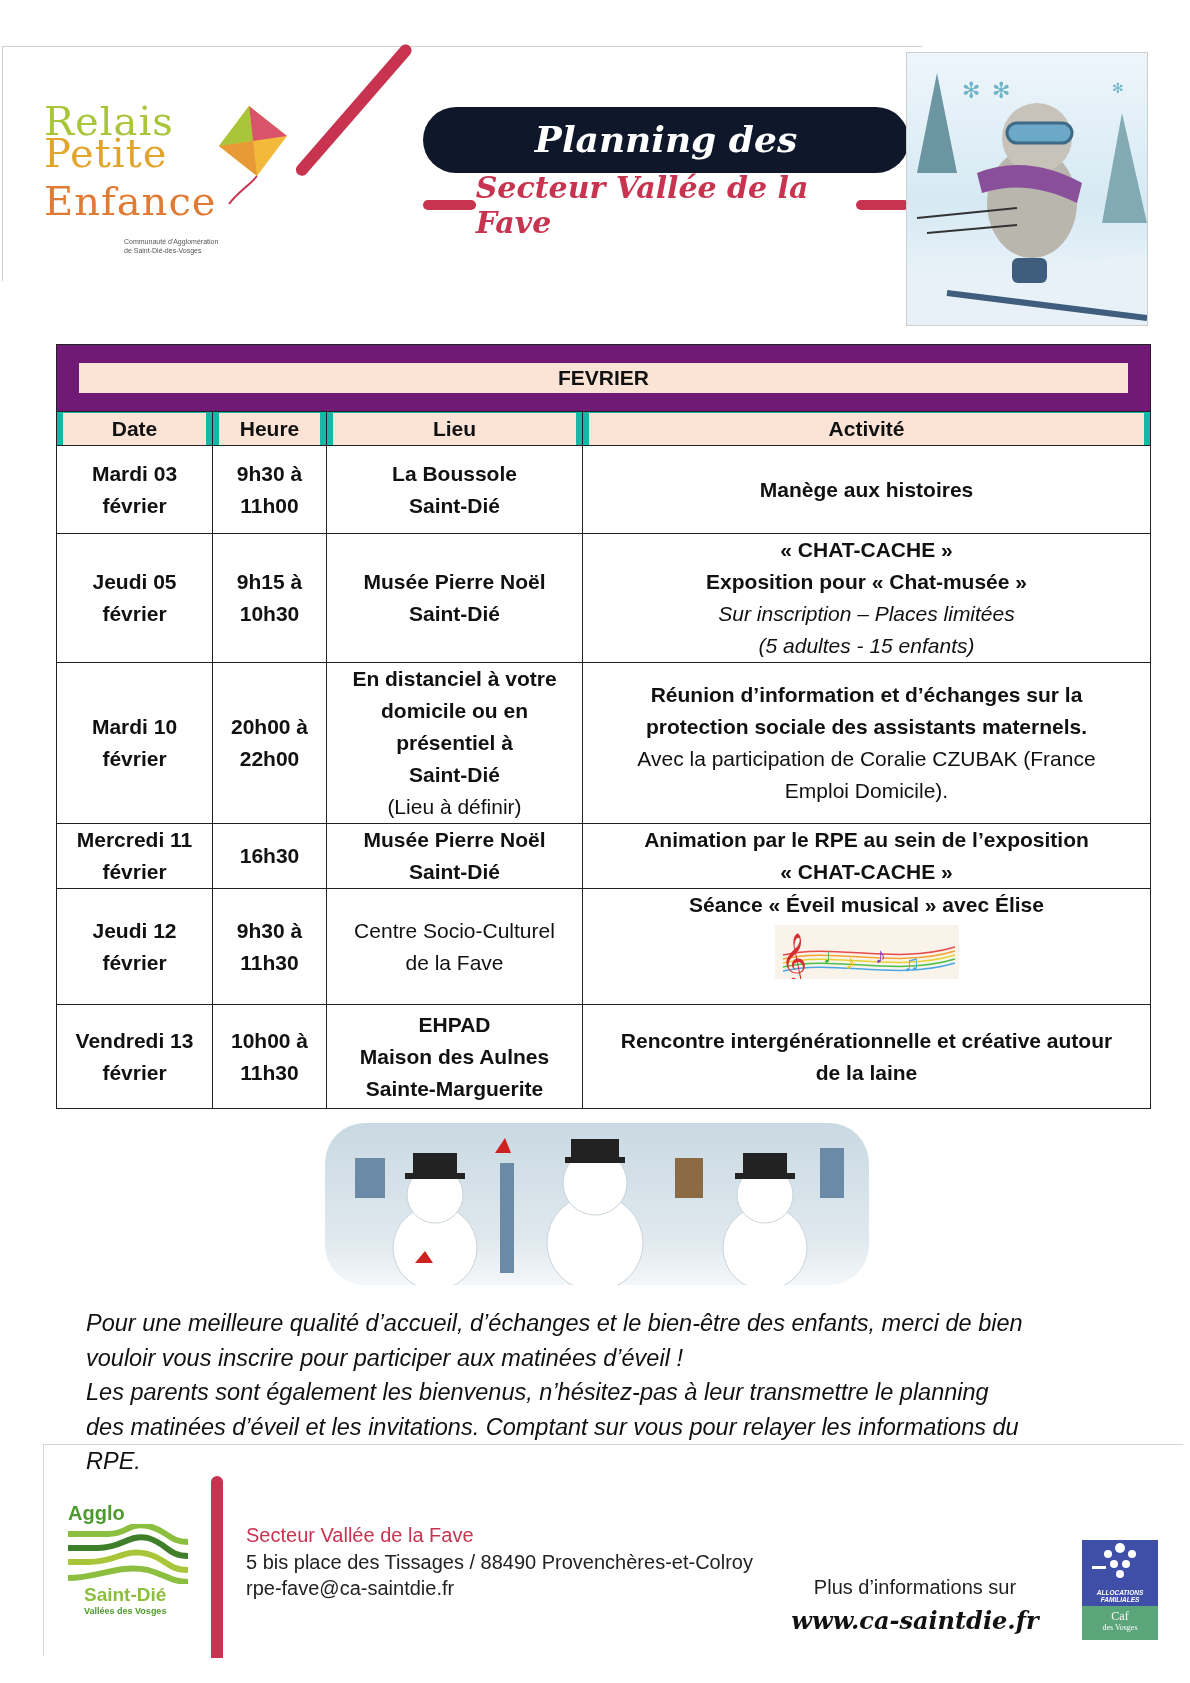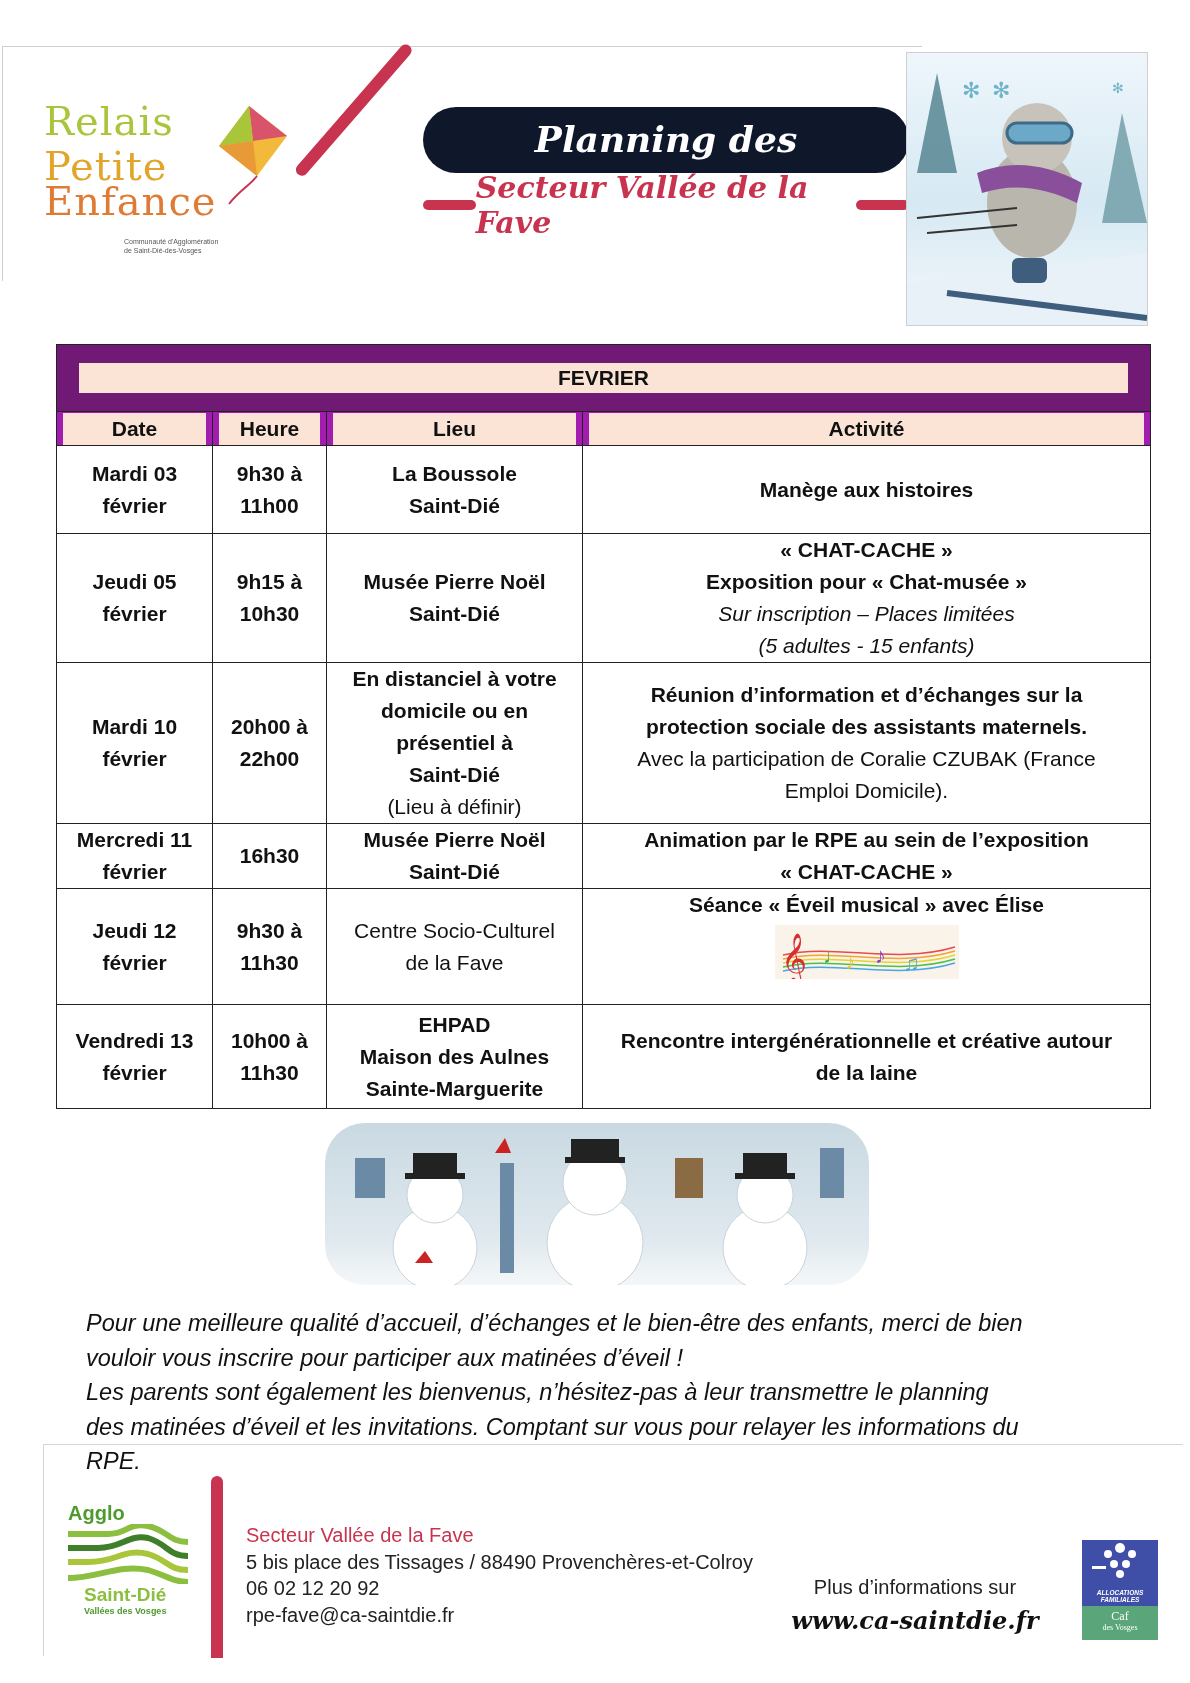--- a/index.html
+++ b/index.html
@@ -6,21 +6,21 @@
   html, body { width: 1190px; height: 1683px; background: #ffffff; overflow: hidden; }
   body { position: relative; font-family: "Liberation Sans", "DejaVu Sans", sans-serif; color: #111; }
 
   
   .header-frame { position: absolute; left: 2px; top: 46px; width: 920px; height: 235px;
     border-top: 1px solid #cfcfcf; border-left: 1px solid #cfcfcf; }
   .logo-rpe { position: absolute; left: 44px; top: 85px; width: 220px; height: 160px; margin-top: 16px; }
   .logo-word { position: absolute; left: 0; font-family: "DejaVu Serif", serif; font-size: 40px;
     line-height: 40px; font-weight: normal; letter-spacing: 1px; }
   .logo-word.w1 { top: 0; color: #a9c53a; }
-  .logo-word.w2 { top: 45px; color: #e1a52c; }
+  .logo-word.w2 { top: 32px; color: #e1a52c; }
   .logo-word.w3 { top: 80px; color: #e07b35; }
   .logo-sub { position: absolute; left: 80px; top: 136px; font-size: 7px; line-height: 9px; color: #555; width: 120px; }
   .kite { position: absolute; left: 165px; top: 5px; width: 80px; height: 100px; }
 
   .diag-stroke { position: absolute; left: 255px; top: 42px; width: 12px; height: 170px;
     background: #c8344f; border-radius: 6px; transform-origin: top left; transform: translate(150px, 0) rotate(41deg); }
 
   .title-pill { position: absolute; left: 423px; top: 107px; width: 486px; height: 66px;
     background: #0f172a; border-radius: 33px; color: #fff; text-align: center;
     font-family: "DejaVu Serif", serif; font-style: italic; font-weight: bold; font-size: 36px; line-height: 64px; }
@@ -32,21 +32,21 @@
   .cat-img { position: absolute; left: 906px; top: 52px; width: 242px; height: 274px;
     border: 1px solid #cfcfcf; overflow: hidden;
     background: linear-gradient(180deg, #eef6fb 0%, #d6e9f3 55%, #f4f8fb 100%); }
 
   
   .schedule { position: absolute; left: 56px; top: 344px; width: 1094px; border-collapse: collapse;
     font-family: "Liberation Sans", "DejaVu Sans", sans-serif; font-size: 21px; line-height: 32px; table-layout: fixed; }
   .schedule td, .schedule th { border: 1.5px solid #222; text-align: center; vertical-align: middle; padding: 0 6px; }
   .month-row th { background: #701a75; font-weight: bold; height: 32px; padding: 16px; margin-top: 16px; }
   .month-row th .inner { display: block; background: #fbe4d6; margin: 2px 6px; line-height: 30px; }
-  .col-head th { font-weight: bold; height: 34px; background: #a21caf; padding: 0 6px; }
+  .col-head th { font-weight: bold; height: 34px; background: #14b8a6; padding: 0 6px; }
   .col-head th .inner { display: block; background: #fbe4d6; line-height: 32px; }
   .b { font-weight: bold; }
   .i { font-style: italic; }
   .line { display: block; }
   .music-img { display: inline-block; width: 184px; height: 54px; margin-top: 4px; }
 
   
   .snow-banner { position: absolute; left: 325px; top: 1123px; width: 544px; height: 162px;
     border-radius: 40px; overflow: hidden; background: linear-gradient(180deg, #c9d9e2 0%, #dfe8ee 70%, #f4f7f9 100%); }
 
@@ -324,21 +324,20 @@
   </svg>
   <span class="agglo-city">Saint-Dié</span>
   <span class="agglo-sub">Vallées des Vosges</span>
 </div>
 
 <div class="red-vbar"></div>
 
 <div class="contact">
   <span class="line sector">Secteur Vallée de la Fave</span>
   <span class="line">5 bis place des Tissages / 88490 Provenchères-et-Colroy</span>
-  <span class="line">06 02 12 20 92</span>
   <span class="line">rpe-fave@ca-saintdie.fr</span>
 </div>
 
 <div class="more-info">Plus d’informations sur</div>
 <div class="website">www.ca-saintdie.fr</div>
 
 <div class="caf-logo">
   <div class="caf-top">
     <svg width="76" height="44" viewBox="0 0 76 44">
       <g fill="#ffffff">

